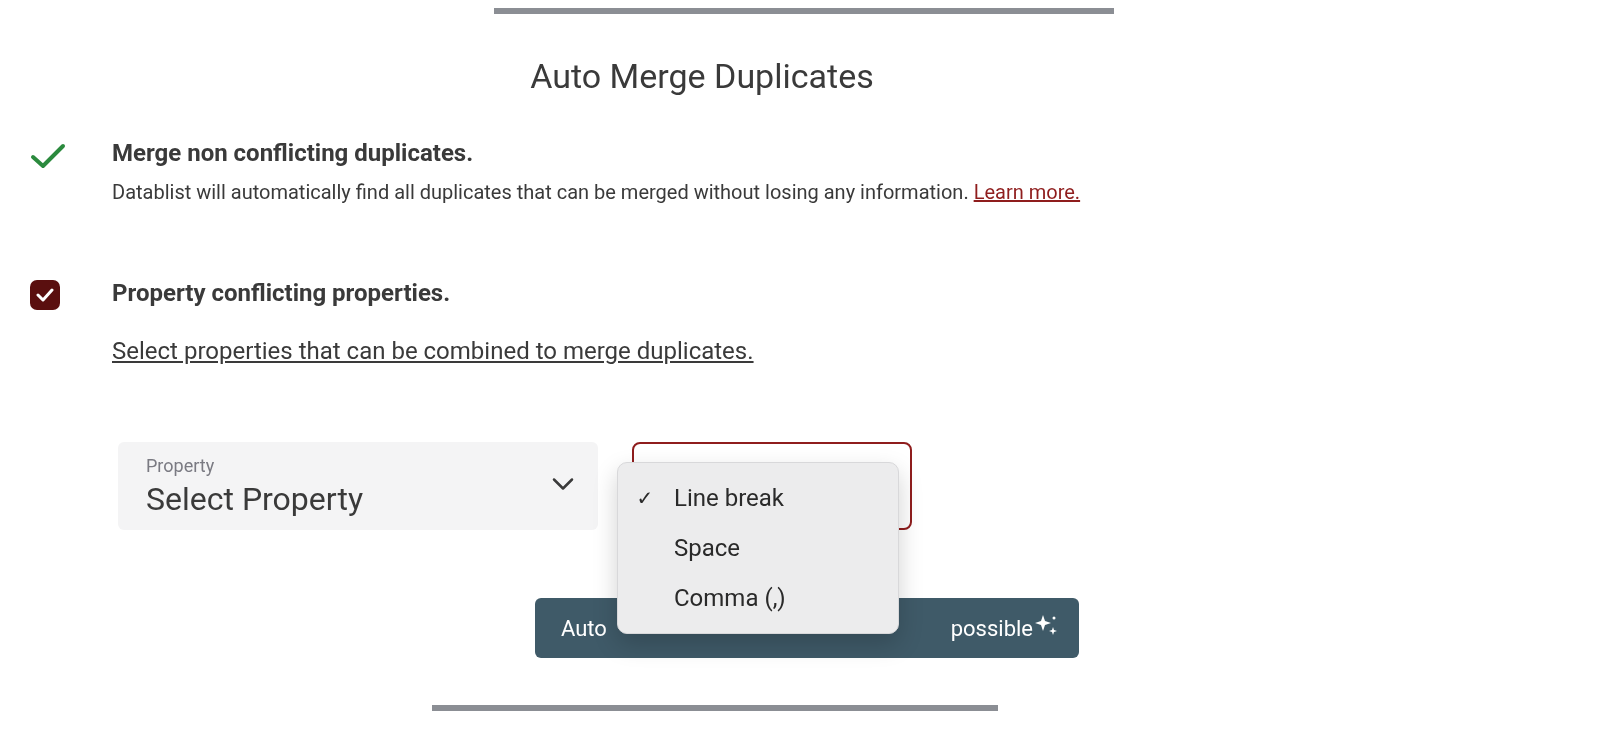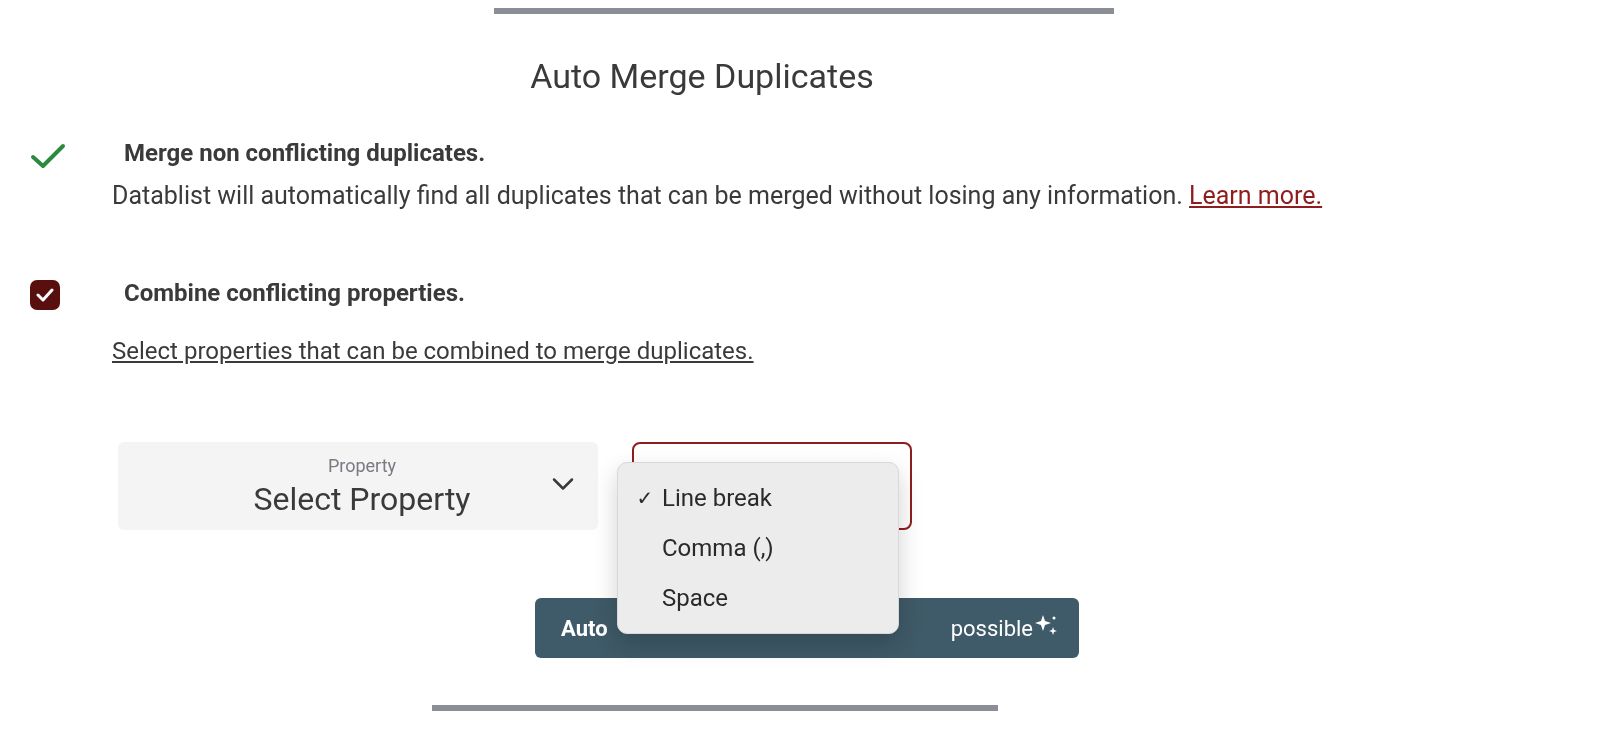--- a/index.html
+++ b/index.html
@@ -59,25 +59,24 @@
       position: absolute;
       left: 82px;
       top: 0;
       width: 1350px;
     }
     .section-heading {
       font-size: 24px;
       font-weight: 700;
       color: #3a3a3a;
       line-height: 1.3;
-      margin-left: 12px;
     }
     .section-desc {
       margin-top: 8px;
-      font-size: 25px;
+      font-size: 20px;
       font-weight: 400;
       color: #3a3a3a;
       line-height: 1.5;
     }
     .learn-more {
       color: #8f1d1d;
       text-decoration: underline;
       cursor: pointer;
     }
     .checkbox {
@@ -106,21 +105,20 @@
       left: 88px;
       width: 480px;
       height: 88px;
       background: #f4f4f5;
       border-radius: 6px;
       padding: 12px 20px 12px 28px;
       cursor: pointer;
       display: flex;
       flex-direction: column;
       justify-content: center;
-      text-align: center;
     }
     .property-label {
       font-size: 18px;
       color: #7a7a82;
       margin-bottom: 4px;
     }
     .property-value {
       font-size: 32px;
       color: #3a3a3a;
     }
@@ -149,21 +147,21 @@
       background: #3f5a68;
       border-radius: 6px;
       display: flex;
       align-items: center;
       justify-content: space-between;
       padding: 0 20px;
       color: #fff;
       font-size: 22px;
       cursor: pointer;
     }
-    .auto-merge-btn .left { padding-left: 6px; font-weight: bold; }
+    .auto-merge-btn .left { padding-left: 6px; }
     .auto-merge-btn .right { display: flex; align-items: center; }
     .dropdown-menu {
       position: absolute;
       top: 462px;
       left: 617px;
       width: 282px;
       background: #ececed;
       border-radius: 10px;
       border: 1px solid #d8d8da;
       box-shadow: 0 10px 24px rgba(0,0,0,0.18);
@@ -179,21 +177,21 @@
       cursor: pointer;
     }
     .dropdown-item .tick {
       width: 26px;
       display: flex;
       align-items: center;
       justify-content: center;
       font-size: 20px;
       color: #2a2a2a;
     }
-    .dropdown-item .label { margin-left: 4px; }
+    .dropdown-item .label { margin-left: 16px; }
   </style>
 </head>
 <body>
 
 <div class="top-bar"></div>
 
 <h1 class="title">Auto Merge Duplicates</h1>
 
 <div class="section1">
   <span class="check-icon">
@@ -209,21 +207,21 @@
   </div>
 </div>
 
 <div class="section2">
   <div class="checkbox">
     <svg width="18" height="14" viewBox="0 0 18 14" fill="none">
       <path d="M2 7 L7 12 L16 2" stroke="#fff" stroke-width="3" stroke-linecap="round" stroke-linejoin="round"></path>
     </svg>
   </div>
   <div class="section-body">
-    <div class="section-heading">Combine conflicting properties.</div>
+    <div class="section-heading">Property conflicting properties.</div>
     <div class="select-hint">Select properties that can be combined to merge duplicates.</div>
   </div>
 
   <div class="property-select">
     <div class="property-label">Property</div>
     <div class="property-value">Select Property</div>
     <span class="chevron">
       <svg width="22" height="14" viewBox="0 0 22 14" fill="none">
         <path d="M2 2 L11 11 L20 2" stroke="#3a3a3a" stroke-width="2.5" stroke-linecap="round" stroke-linejoin="round"></path>
       </svg>
@@ -247,21 +245,21 @@
   </span>
 </div>
 
 <div class="dropdown-menu">
   <div class="dropdown-item">
     <span class="tick">✓</span>
     <span class="label">Line break</span>
   </div>
   <div class="dropdown-item">
     <span class="tick"></span>
-    <span class="label">Comma (,)</span>
+    <span class="label">Space</span>
   </div>
   <div class="dropdown-item">
     <span class="tick"></span>
-    <span class="label">Space</span>
+    <span class="label">Comma (,)</span>
   </div>
 </div>
 
 <div class="bottom-bar"></div>
 
 </body></html>

